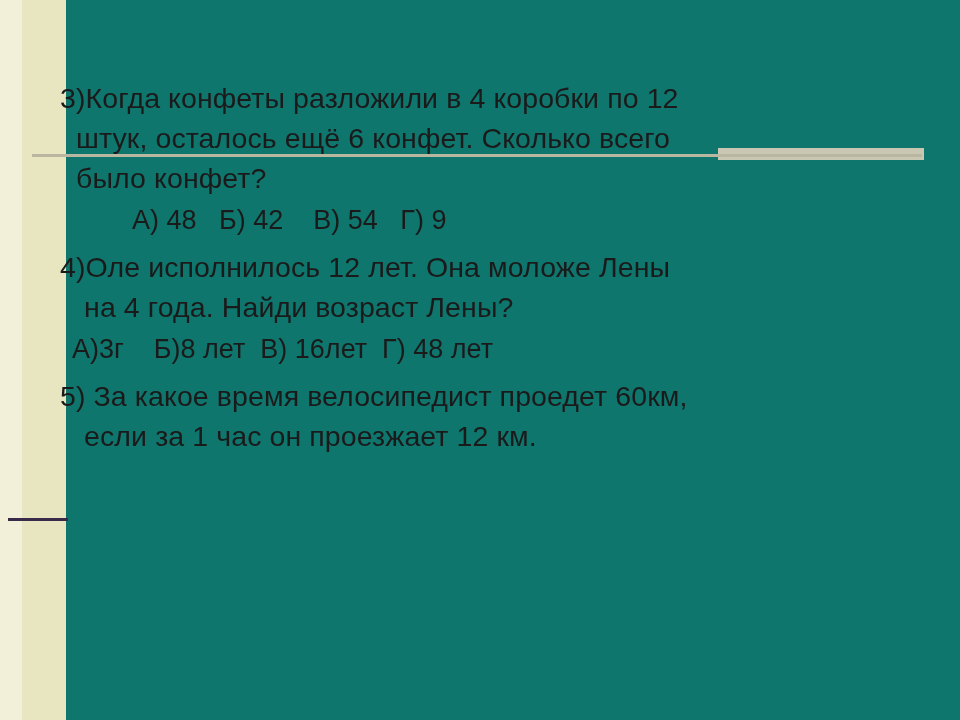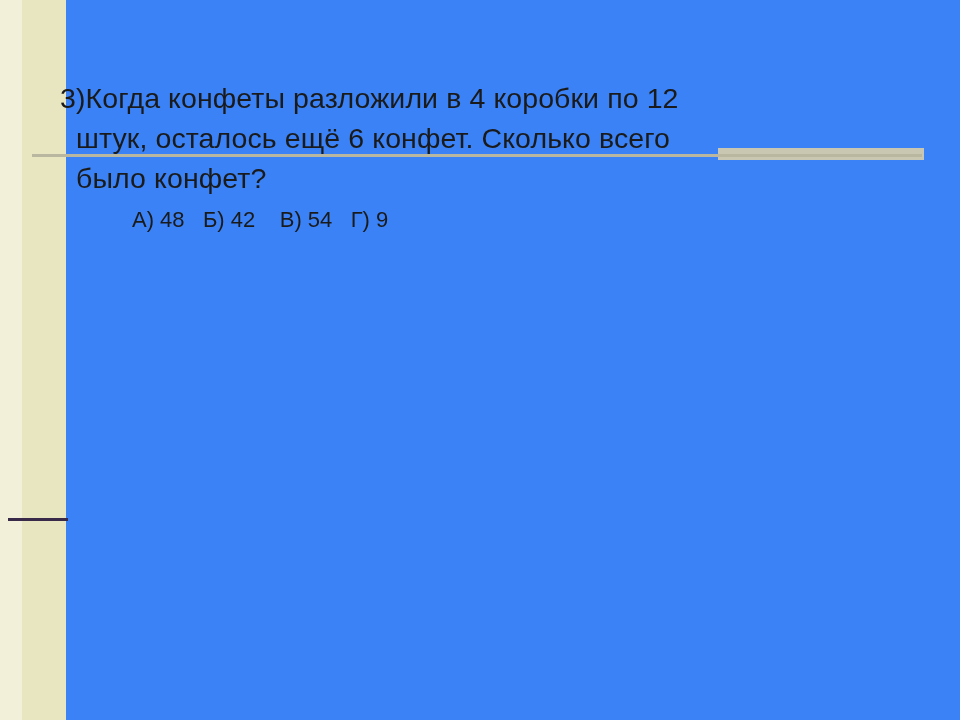--- a/index.html
+++ b/index.html
@@ -10,21 +10,21 @@
     width: 960px;
     height: 720px;
     background: #fbfbe8;
     font-family: "Liberation Sans", sans-serif;
     overflow: hidden;
   }
   .slide {
     position: relative;
     width: 960px;
     height: 720px;
-    background: #3b82f6;
+    background: #0f766e;
   }
   
   .band-left-outer {
     position: absolute;
     left: 0;
     top: 0;
     width: 22px;
     height: 720px;
     background: #f2f0d8;
   }
@@ -72,21 +72,21 @@
     font-size: 28.5px;
     line-height: 40px;
     letter-spacing: 0.1px;
     white-space: pre-wrap;
   }
   .q-block {
     margin: 0 0 1px 0;
   }
   .answers {
     color: #1a1a1a;
-    font-size: 22px;
+    font-size: 27px;
     line-height: 40px;
     white-space: pre;
   }
   .ans-1 { padding-left: 72px; }
   .ans-2 { padding-left: 12px; }
   .ans-3 { padding-left: 0px; }
   .gap-sm { height: 2px; }
   .gap-md { height: 6px; }
 </style>
 </head>
@@ -105,21 +105,29 @@
     <div class="q-block">
       <div class="q">3)Когда конфеты разложили в 4 коробки по 12
   штук, осталось ещё 6 конфет. Сколько всего
   было конфет?</div>
       <div class="gap-sm"></div>
       <div class="answers ans-1">А) 48   Б) 42    В) 54   Г) 9</div>
     </div>
 
     <div class="gap-md"></div>
 
+    <div class="q-block">
+      <div class="q">4)Оле исполнилось 12 лет. Она моложе Лены
+   на 4 года. Найди возраст Лены?</div>
+      <div class="gap-sm"></div>
+      <div class="answers ans-2">А)3г    Б)8 лет  В) 16лет  Г) 48 лет</div>
+    </div>
 
     <div class="gap-md"></div>
 
     <div class="q-block">
+      <div class="q">5) За какое время велосипедист проедет 60км,
+   если за 1 час он проезжает 12 км.</div>
       <div class="gap-sm"></div>
     </div>
 
   </div>
 </div>
 
 </body></html>

